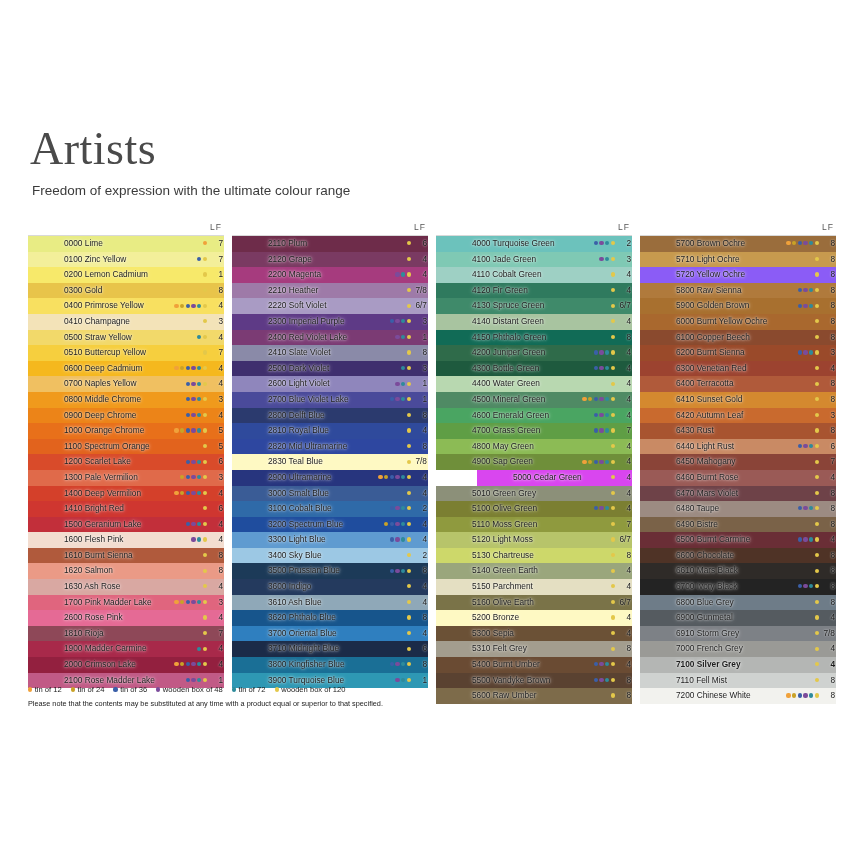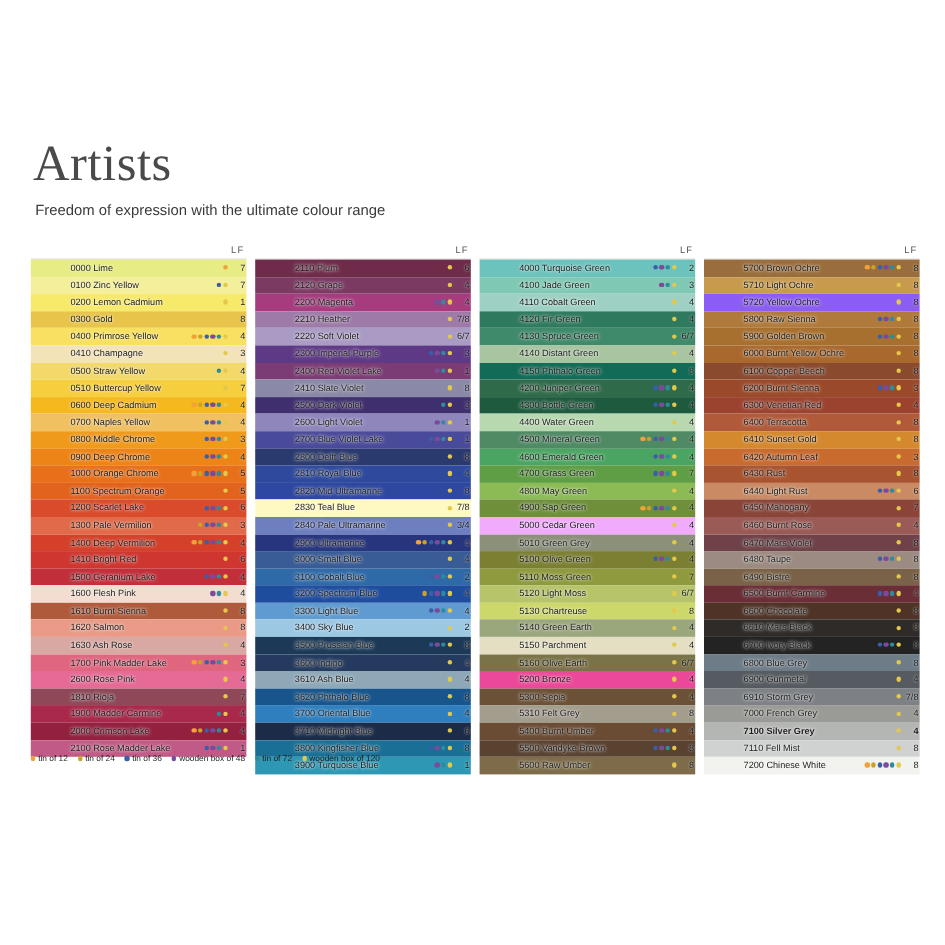--- a/index.html
+++ b/index.html
@@ -460,27 +460,20 @@
             </span>
             <span class="lfv">8</span>
           </div>
           <div class="row" style="background: #fef9c3;">
             <span class="name">2830 Teal Blue</span>
             <span class="dots">
               <span class="dot" style="background: rgb(227, 200, 74);"></span>
             </span>
             <span class="lfv">7/8</span>
           </div>
-          <div class="row" style="background: rgb(110, 127, 192);">
-            <span class="name">2840 Pale Ultramarine</span>
-            <span class="dots">
-              <span class="dot" style="background: rgb(227, 200, 74);"></span>
-            </span>
-            <span class="lfv">3/4</span>
-          </div>
           <div class="row" style="background: rgb(39, 53, 126);">
             <span class="name">2900 Ultramarine</span>
             <span class="dots">
               <span class="dot" style="background: rgb(240, 161, 58);"></span>
               <span class="dot" style="background: rgb(201, 162, 39);"></span>
               <span class="dot" style="background: rgb(58, 95, 168);"></span>
               <span class="dot" style="background: rgb(123, 75, 155);"></span>
               <span class="dot" style="background: rgb(46, 139, 155);"></span>
               <span class="dot" style="background: rgb(227, 200, 74);"></span>
             </span>
@@ -727,21 +720,21 @@
             <span class="dots">
               <span class="dot" style="background: rgb(240, 161, 58);"></span>
               <span class="dot" style="background: rgb(201, 162, 39);"></span>
               <span class="dot" style="background: rgb(58, 95, 168);"></span>
               <span class="dot" style="background: rgb(123, 75, 155);"></span>
               <span class="dot" style="background: rgb(46, 139, 155);"></span>
               <span class="dot" style="background: rgb(227, 200, 74);"></span>
             </span>
             <span class="lfv">4</span>
           </div>
-          <div class="row" style="background: #f0abfc;">
+          <div class="row" style="background: #d946ef; margin-left: 41px;">
             <span class="name">5000 Cedar Green</span>
             <span class="dots">
               <span class="dot" style="background: rgb(227, 200, 74);"></span>
             </span>
             <span class="lfv">4</span>
           </div>
           <div class="row" style="background: rgb(140, 144, 121);">
             <span class="name">5010 Green Grey</span>
             <span class="dots">
               <span class="dot" style="background: rgb(227, 200, 74);"></span>
@@ -793,21 +786,21 @@
             </span>
             <span class="lfv">4</span>
           </div>
           <div class="row" style="background: rgb(122, 115, 72);">
             <span class="name">5160 Olive Earth</span>
             <span class="dots">
               <span class="dot" style="background: rgb(227, 200, 74);"></span>
             </span>
             <span class="lfv">6/7</span>
           </div>
-          <div class="row" style="background: #ec4899; text-align: center;">
+          <div class="row" style="background: #fef9c3; text-align: center;">
             <span class="name">5200 Bronze</span>
             <span class="dots">
               <span class="dot" style="background: rgb(227, 200, 74);"></span>
             </span>
             <span class="lfv">4</span>
           </div>
           <div class="row" style="background: rgb(107, 81, 54);">
             <span class="name">5300 Sepia</span>
             <span class="dots">
               <span class="dot" style="background: rgb(227, 200, 74);"></span>
@@ -1120,15 +1113,16 @@
         </span>
         <span class="lgitem">
           <span class="dot" style="background: rgb(46, 139, 155);"></span>
           <span>tin of 72</span>
         </span>
         <span class="lgitem">
           <span class="dot" style="background: rgb(227, 200, 74);"></span>
           <span>wooden box of 120</span>
         </span>
       </div>
+    <div class="note">Please note that the contents may be substituted at any time with a product equal or superior to that specified.</div>
   </div>
 
 </div>
 
 </body></html>

